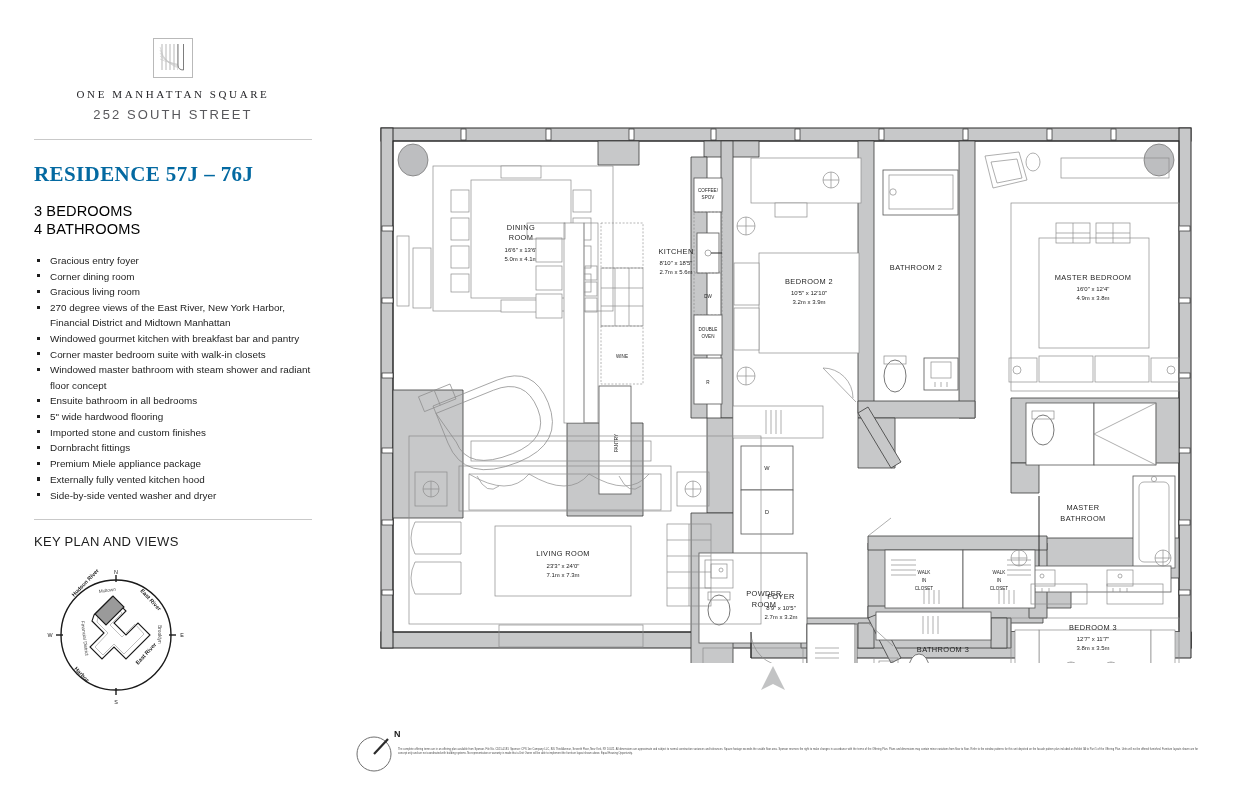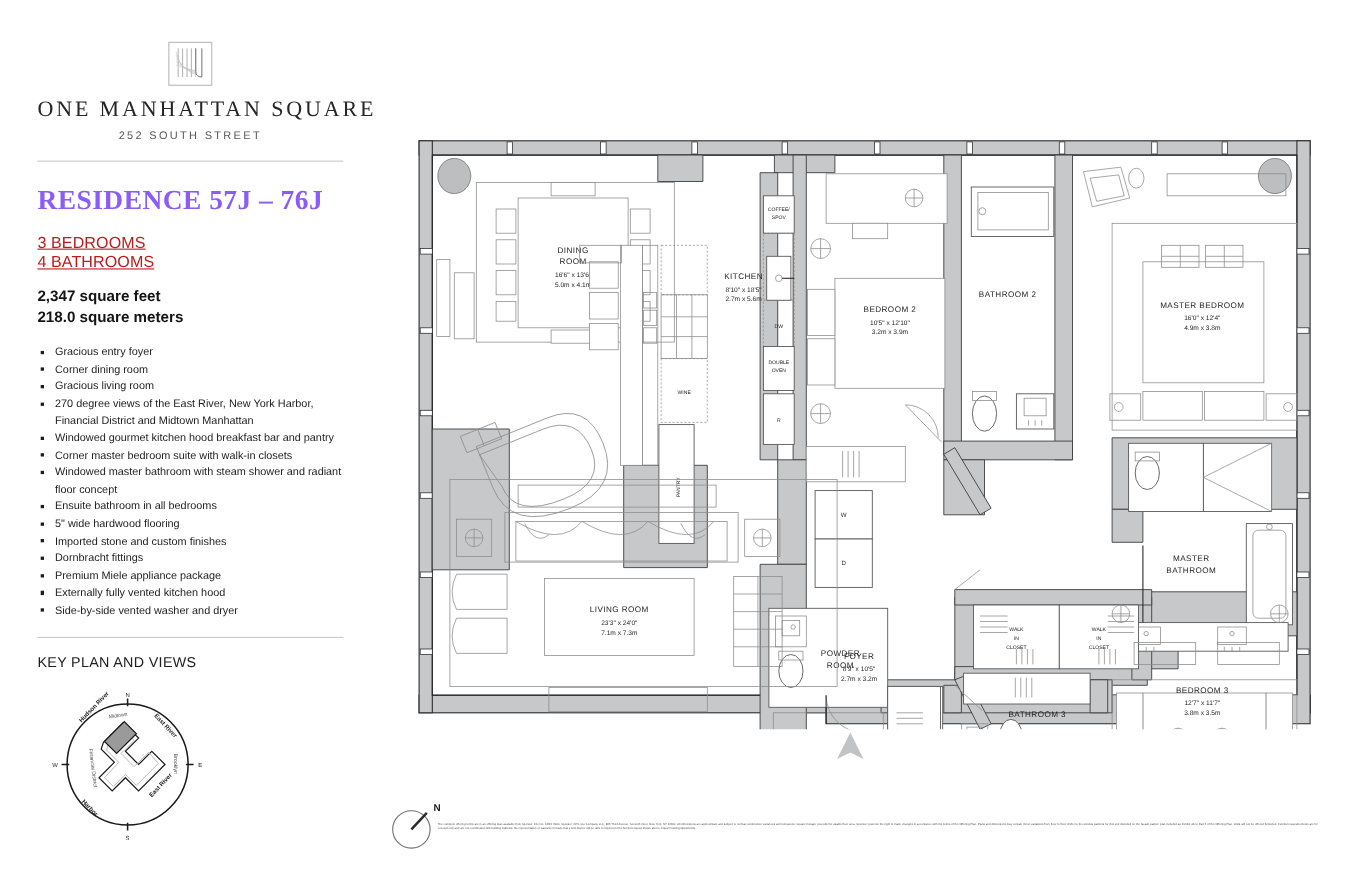--- a/index.html
+++ b/index.html
@@ -31,56 +31,55 @@
     width: 38px; height: 38px;
     margin: 8px auto 10px auto;
     border: 1px solid #b9b9b9;
     position: relative;
     overflow: hidden;
     background: #fff;
   }
   #brand-logo svg { display:block; }
 
   #brand-name {
-    font-size: 20px;
+    font-size: 11px;
     letter-spacing: 2.6px;
     color: #26262a;
     font-family: "Liberation Serif", serif;
     white-space: nowrap;
   }
   #brand-sub {
-    font-size: 10px;
+    font-size: 13px;
     letter-spacing: 2.1px;
     color: #58585c;
     margin-top: 7px;
   }
 
   .hr {
     border: none;
     border-top: 1px solid #c9c9c9;
     margin: 17px 0 0 0;
     height: 0;
   }
 
   #residence-title {
     font-family: "Liberation Serif", serif;
     font-weight: bold;
-    font-size: 25px;
+    font-size: 21px;
     letter-spacing: 0.4px;
     margin-top: 22px;
-    color: #8b5cf6;
+    color: #0369a1;
   }
 
   #spec-lines {
     margin-top: 15px;
     font-size: 14.6px;
     line-height: 18px;
     letter-spacing: 0.1px;
-    color: #b91c1c;
-    text-decoration: underline;
+    color: #000000;
   }
   #area-lines {
     margin-top: 13px;
     font-size: 13.8px;
     font-weight: bold;
     line-height: 18.5px;
     color: #141414;
   }
 
   #feature-list {
@@ -186,31 +185,27 @@
 
   <hr class="hr">
 
   <div id="residence-title">RESIDENCE 57J – 76J</div>
 
   <div id="spec-lines">
     <div>3 BEDROOMS</div>
     <div>4 BATHROOMS</div>
   </div>
 
-  <div id="area-lines">
-    <div>2,347 square feet</div>
-    <div>218.0 square meters</div>
-  </div>
 
   <ul id="feature-list">
     <li>Gracious entry foyer</li>
     <li>Corner dining room</li>
     <li>Gracious living room</li>
     <li>270 degree views of the East River, New York Harbor, Financial District and Midtown Manhattan</li>
-    <li>Windowed gourmet kitchen hood breakfast bar and pantry</li>
+    <li>Windowed gourmet kitchen with breakfast bar and pantry</li>
     <li>Corner master bedroom suite with walk-in closets</li>
     <li>Windowed master bathroom with steam shower and radiant floor concept</li>
     <li>Ensuite bathroom in all bedrooms</li>
     <li>5" wide hardwood flooring</li>
     <li>Imported stone and custom finishes</li>
     <li>Dornbracht fittings</li>
     <li>Premium Miele appliance package</li>
     <li>Externally fully vented kitchen hood</li>
     <li>Side-by-side vented washer and dryer</li>
   </ul>

